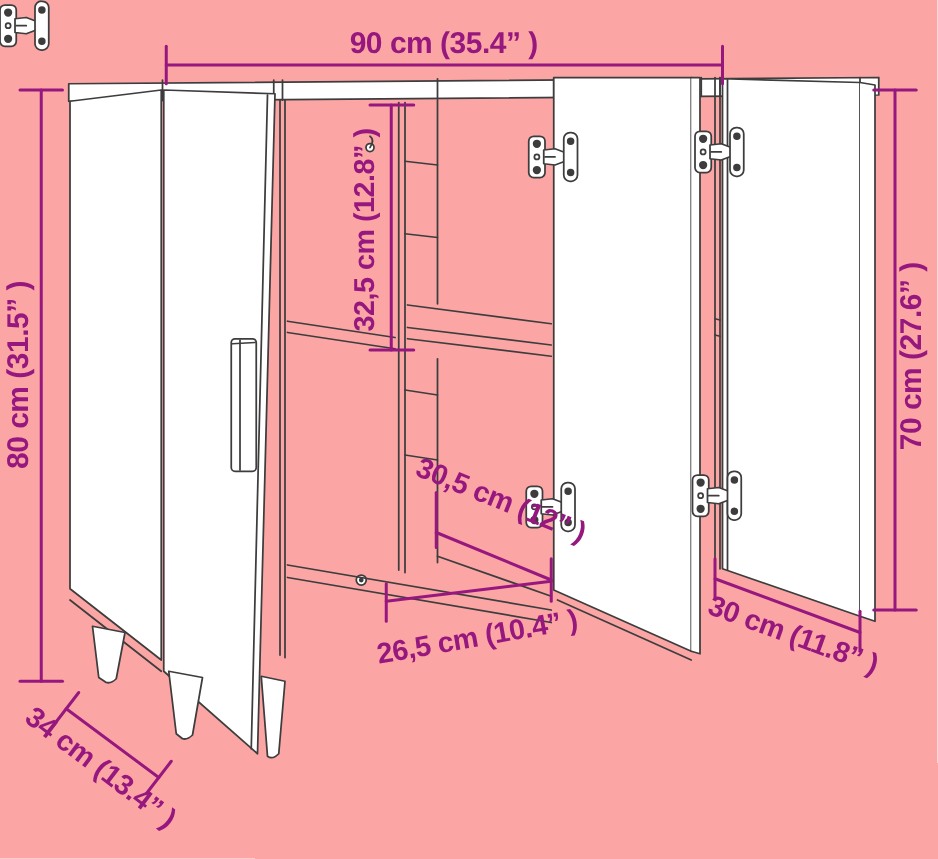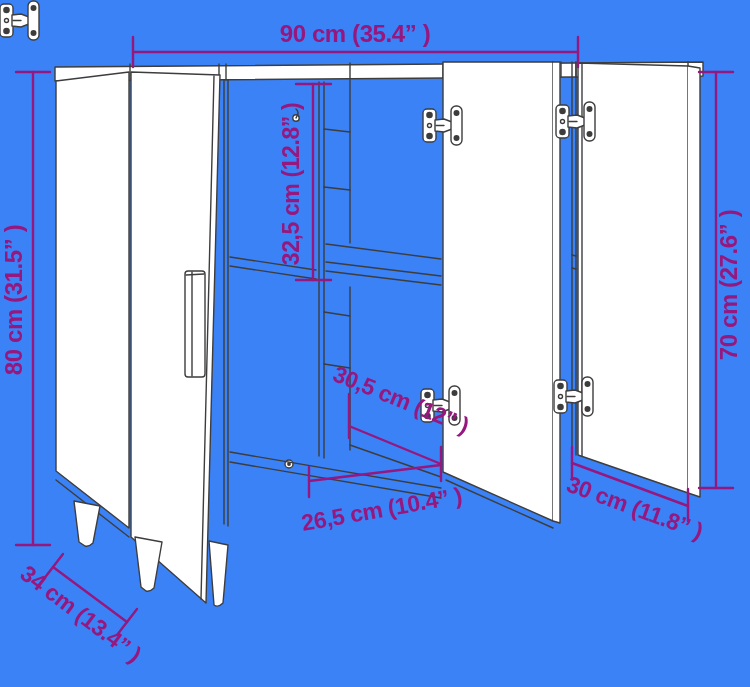--- a/index.html
+++ b/index.html
@@ -1,19 +1,19 @@
 <!DOCTYPE html>
 <html><head>
 <meta charset="utf-8">
 <style>
   html,body{margin:0;padding:0;background:#ffffff;}
   #stage{
     position:relative;
     width:750px;height:687px;
-    background:#3b82f6;
+    background:#fca5a5;
     overflow:hidden;
     font-family:"Liberation Sans", sans-serif;
   }
   svg{display:block;}
   .dimtext{
     font-family:"Liberation Sans", sans-serif;
     font-weight:700;
     font-size:24px;
     letter-spacing:-0.4px;
   }

